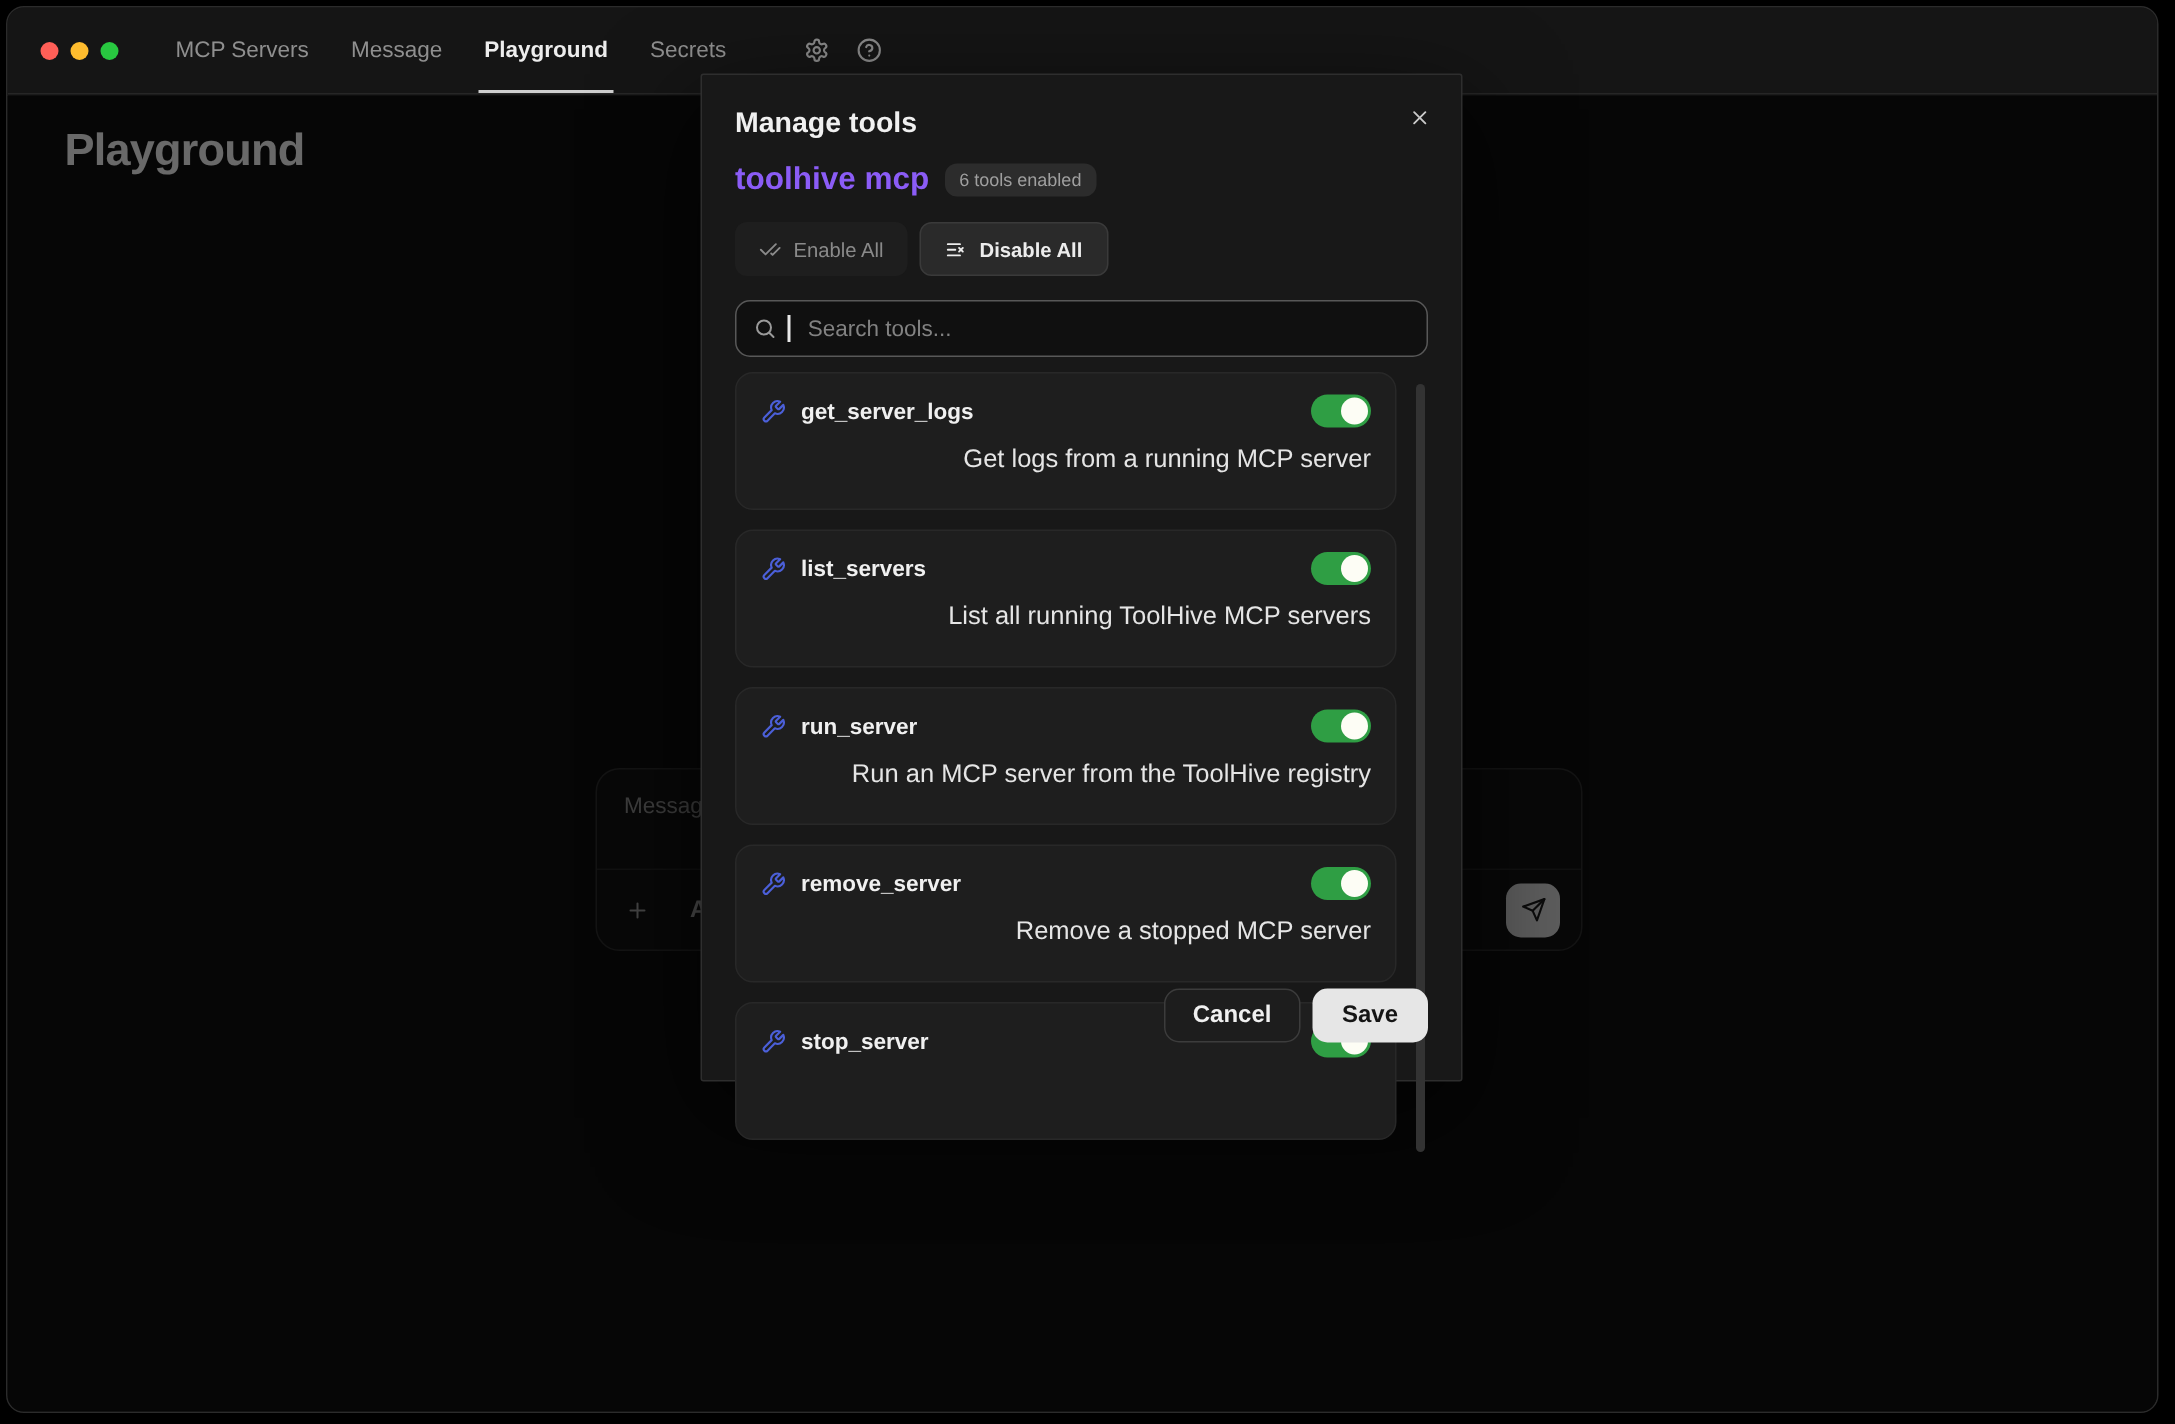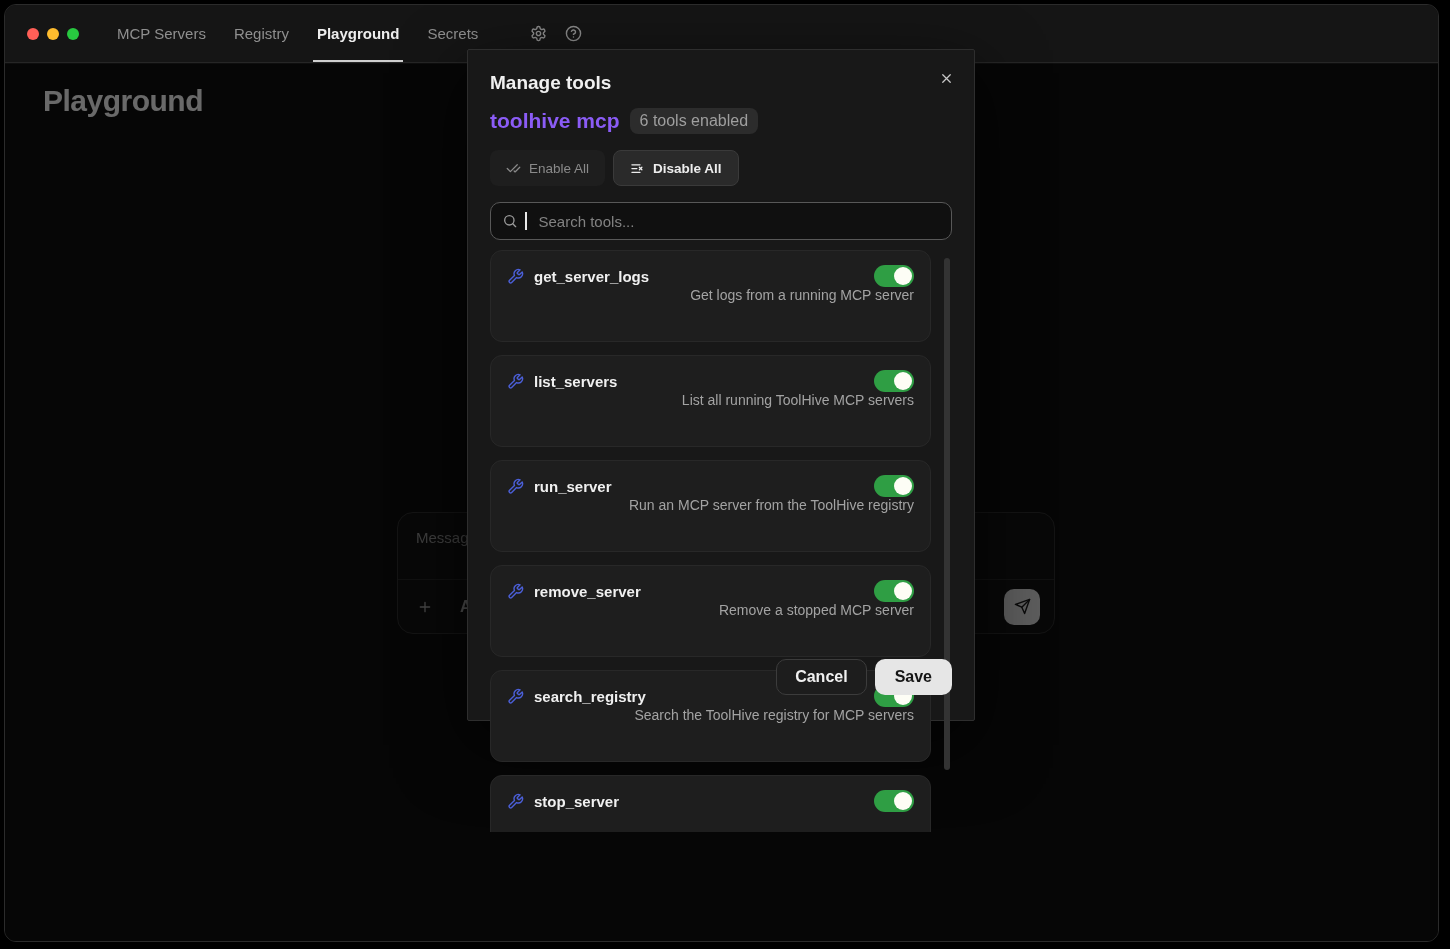--- a/index.html
+++ b/index.html
@@ -51,21 +51,21 @@
   
   .modal { position:absolute; left:462px; top:44px; width:508px; height:672px; z-index:5;
     background:#181818; border:1px solid #2e2e2e; border-radius:2px;
     box-shadow:0 24px 70px rgba(0,0,0,0.7); padding:22px; }
   .modal-title { font-size:19px; font-weight:700; color:#f0f0f0; }
   .close-btn { position:absolute; top:16px; right:16px; width:24px; height:24px; border:none;
     background:transparent; display:flex; align-items:center; justify-content:center; }
   .close-btn svg { width:15px; height:15px; stroke:#c8c8c8; stroke-width:2; stroke-linecap:round; }
   .server-row { display:flex; align-items:center; gap:10px; margin-top:14px; }
   .server-name { font-size:21px; font-weight:600; color:#8b5cf6; }
-  .badge { background:#2c2c2c; color:#9f9f9f; font-size:16px; padding:4px 10px;
+  .badge { background:#2c2c2c; color:#9f9f9f; font-size:12px; padding:4px 10px;
     border-radius:8px; }
   .bulk-row { display:flex; gap:8px; margin-top:16px; }
   .bulk-btn { height:36px; display:flex; align-items:center; gap:8px; padding:0 16px;
     border-radius:8px; font-size:13.5px; border:none; }
   .bulk-btn svg { width:15px; height:15px; fill:none; stroke-width:2; stroke-linecap:round;
     stroke-linejoin:round; }
   .bulk-enable { background:#1e1e1e; color:#8a8a8a; }
   .bulk-enable svg { stroke:#8a8a8a; }
   .bulk-disable { background:#2a2a2a; border:1px solid #3a3a3a; color:#ededed; font-weight:600; }
   .bulk-disable svg { stroke:#ededed; }
@@ -84,21 +84,21 @@
   .tool-head { display:flex; align-items:center; }
   .wrench { display:flex; width:17px; height:17px; }
   .wrench svg { width:17px; height:17px; stroke:#4b5fd8; fill:none; stroke-width:2;
     stroke-linecap:round; stroke-linejoin:round; }
   .tool-name { margin-left:10px; font-size:15px; font-weight:700; color:#f0f0f0; }
   .toggle { margin-left:auto; width:40px; height:22px; border-radius:999px; background:#3a3a3a;
     position:relative; flex:0 0 auto; }
   .toggle.on { background:#2f9e44; }
   .knob { position:absolute; top:2px; right:2px; width:18px; height:18px; border-radius:50%;
     background:#fdfdf5; }
-  .tool-desc { margin-top:0; font-size:14px; color:#a3a3a3; }
+  .tool-desc { margin-top:11px; font-size:17px; color:#e5e5e5; }
   .scrollbar { position:absolute; right:2px; top:8px; width:6px; height:512px;
     background:#333333; border-radius:3px; }
 
   .modal-footer { position:absolute; right:22px; bottom:25px; display:flex; gap:8px; }
   .btn { height:36px; border-radius:10px; font-size:16px; font-weight:600; padding:0 18px;
     font-family:"Liberation Sans", sans-serif; }
   .btn-cancel { background:#1d1d1d; border:1px solid #3c3c3c; color:#f0f0f0; }
   .btn-save { background:#e6e6e6; border:none; color:#151515; padding:0 20px; }
 </style>
 </head>
@@ -107,21 +107,21 @@
 <div class="window">
 
   <div class="titlebar">
     <div class="traffic">
       <span class="light" style="background:#ff5f57"></span>
       <span class="light" style="background:#febc2e"></span>
       <span class="light" style="background:#28c840"></span>
     </div>
     <div class="nav-tabs">
         <div class="tab">MCP Servers</div>
-        <div class="tab">Registry</div>
+        <div class="tab">Message</div>
         <div class="tab active">Playground</div>
         <div class="tab">Secrets</div>
       </div>
     <div class="tb-icon" style="margin-left:20px">
       <svg viewBox="0 0 24 24">
           <path d="M12.22 2h-.44a2 2 0 0 0-2 2v.18a2 2 0 0 1-1 1.73l-.43.25a2 2 0 0 1-2 0l-.15-.08a2 2 0 0 0-2.73.73l-.22.38a2 2 0 0 0 .73 2.73l.15.1a2 2 0 0 1 1 1.72v.51a2 2 0 0 1-1 1.74l-.15.09a2 2 0 0 0-.73 2.73l.22.38a2 2 0 0 0 2.73.73l.15-.08a2 2 0 0 1 2 0l.43.25a2 2 0 0 1 1 1.73V20a2 2 0 0 0 2 2h.44a2 2 0 0 0 2-2v-.18a2 2 0 0 1 1-1.73l.43-.25a2 2 0 0 1 2 0l.15.08a2 2 0 0 0 2.73-.73l.22-.39a2 2 0 0 0-.73-2.73l-.15-.08a2 2 0 0 1-1-1.74v-.5a2 2 0 0 1 1-1.74l.15-.09a2 2 0 0 0 .73-2.73l-.22-.38a2 2 0 0 0-2.73-.73l-.15.08a2 2 0 0 1-2 0l-.43-.25a2 2 0 0 1-1-1.73V4a2 2 0 0 0-2-2z"></path>
           <circle cx="12" cy="12" r="3"></circle>
         </svg>
     </div>
     <div class="tb-icon" style="margin-left:7px">
@@ -257,34 +257,20 @@
     </div>
     <div class="tool-desc">Remove a stopped MCP server</div>
   </div>
         <div class="tool-card">
     <div class="tool-head">
       <span class="wrench">
         <svg viewBox="0 0 24 24">
                 <path d="M14.7 6.3a1 1 0 0 0 0 1.4l1.6 1.6a1 1 0 0 0 1.4 0l3.77-3.77a6 6 0 0 1-7.94 7.94l-6.91 6.91a2.12 2.12 0 0 1-3-3l6.91-6.91a6 6 0 0 1 7.94-7.94l-3.76 3.76z"></path>
               </svg>
       </span>
-      <span class="tool-name">search_registry</span>
-      <span class="toggle on">
-              <span class="knob"></span>
-            </span>
-    </div>
-    <div class="tool-desc">Search the ToolHive registry for MCP servers</div>
-  </div>
-        <div class="tool-card">
-    <div class="tool-head">
-      <span class="wrench">
-        <svg viewBox="0 0 24 24">
-                <path d="M14.7 6.3a1 1 0 0 0 0 1.4l1.6 1.6a1 1 0 0 0 1.4 0l3.77-3.77a6 6 0 0 1-7.94 7.94l-6.91 6.91a2.12 2.12 0 0 1-3-3l6.91-6.91a6 6 0 0 1 7.94-7.94l-3.76 3.76z"></path>
-              </svg>
-      </span>
       <span class="tool-name">stop_server</span>
       <span class="toggle on">
               <span class="knob"></span>
             </span>
     </div>
     <div class="tool-desc"></div>
   </div>
         <div class="scrollbar"></div>
     </div>
 

